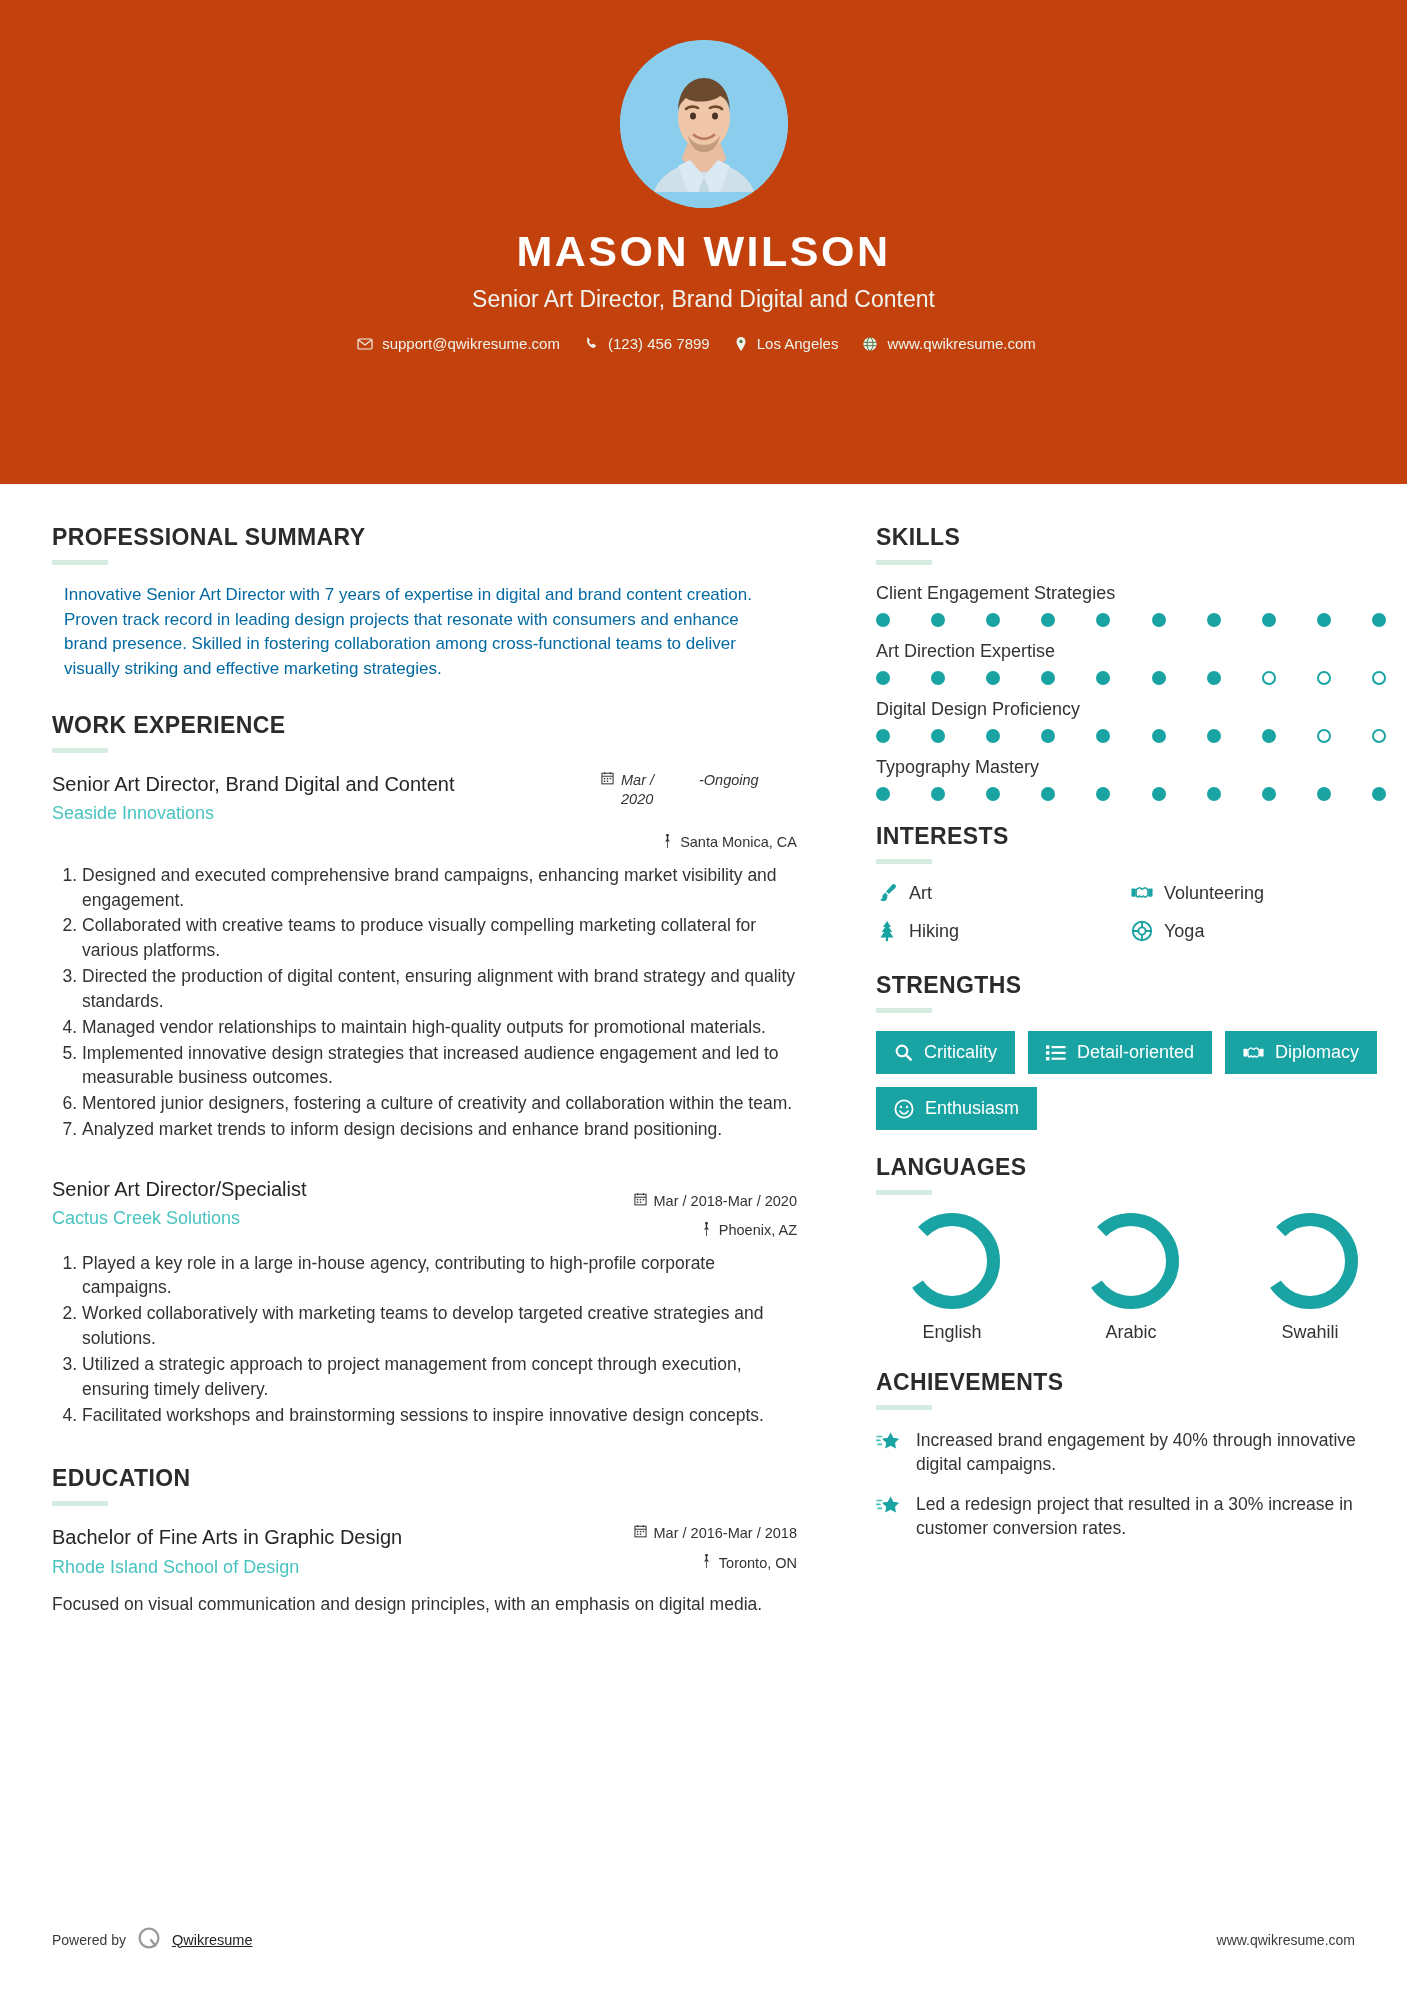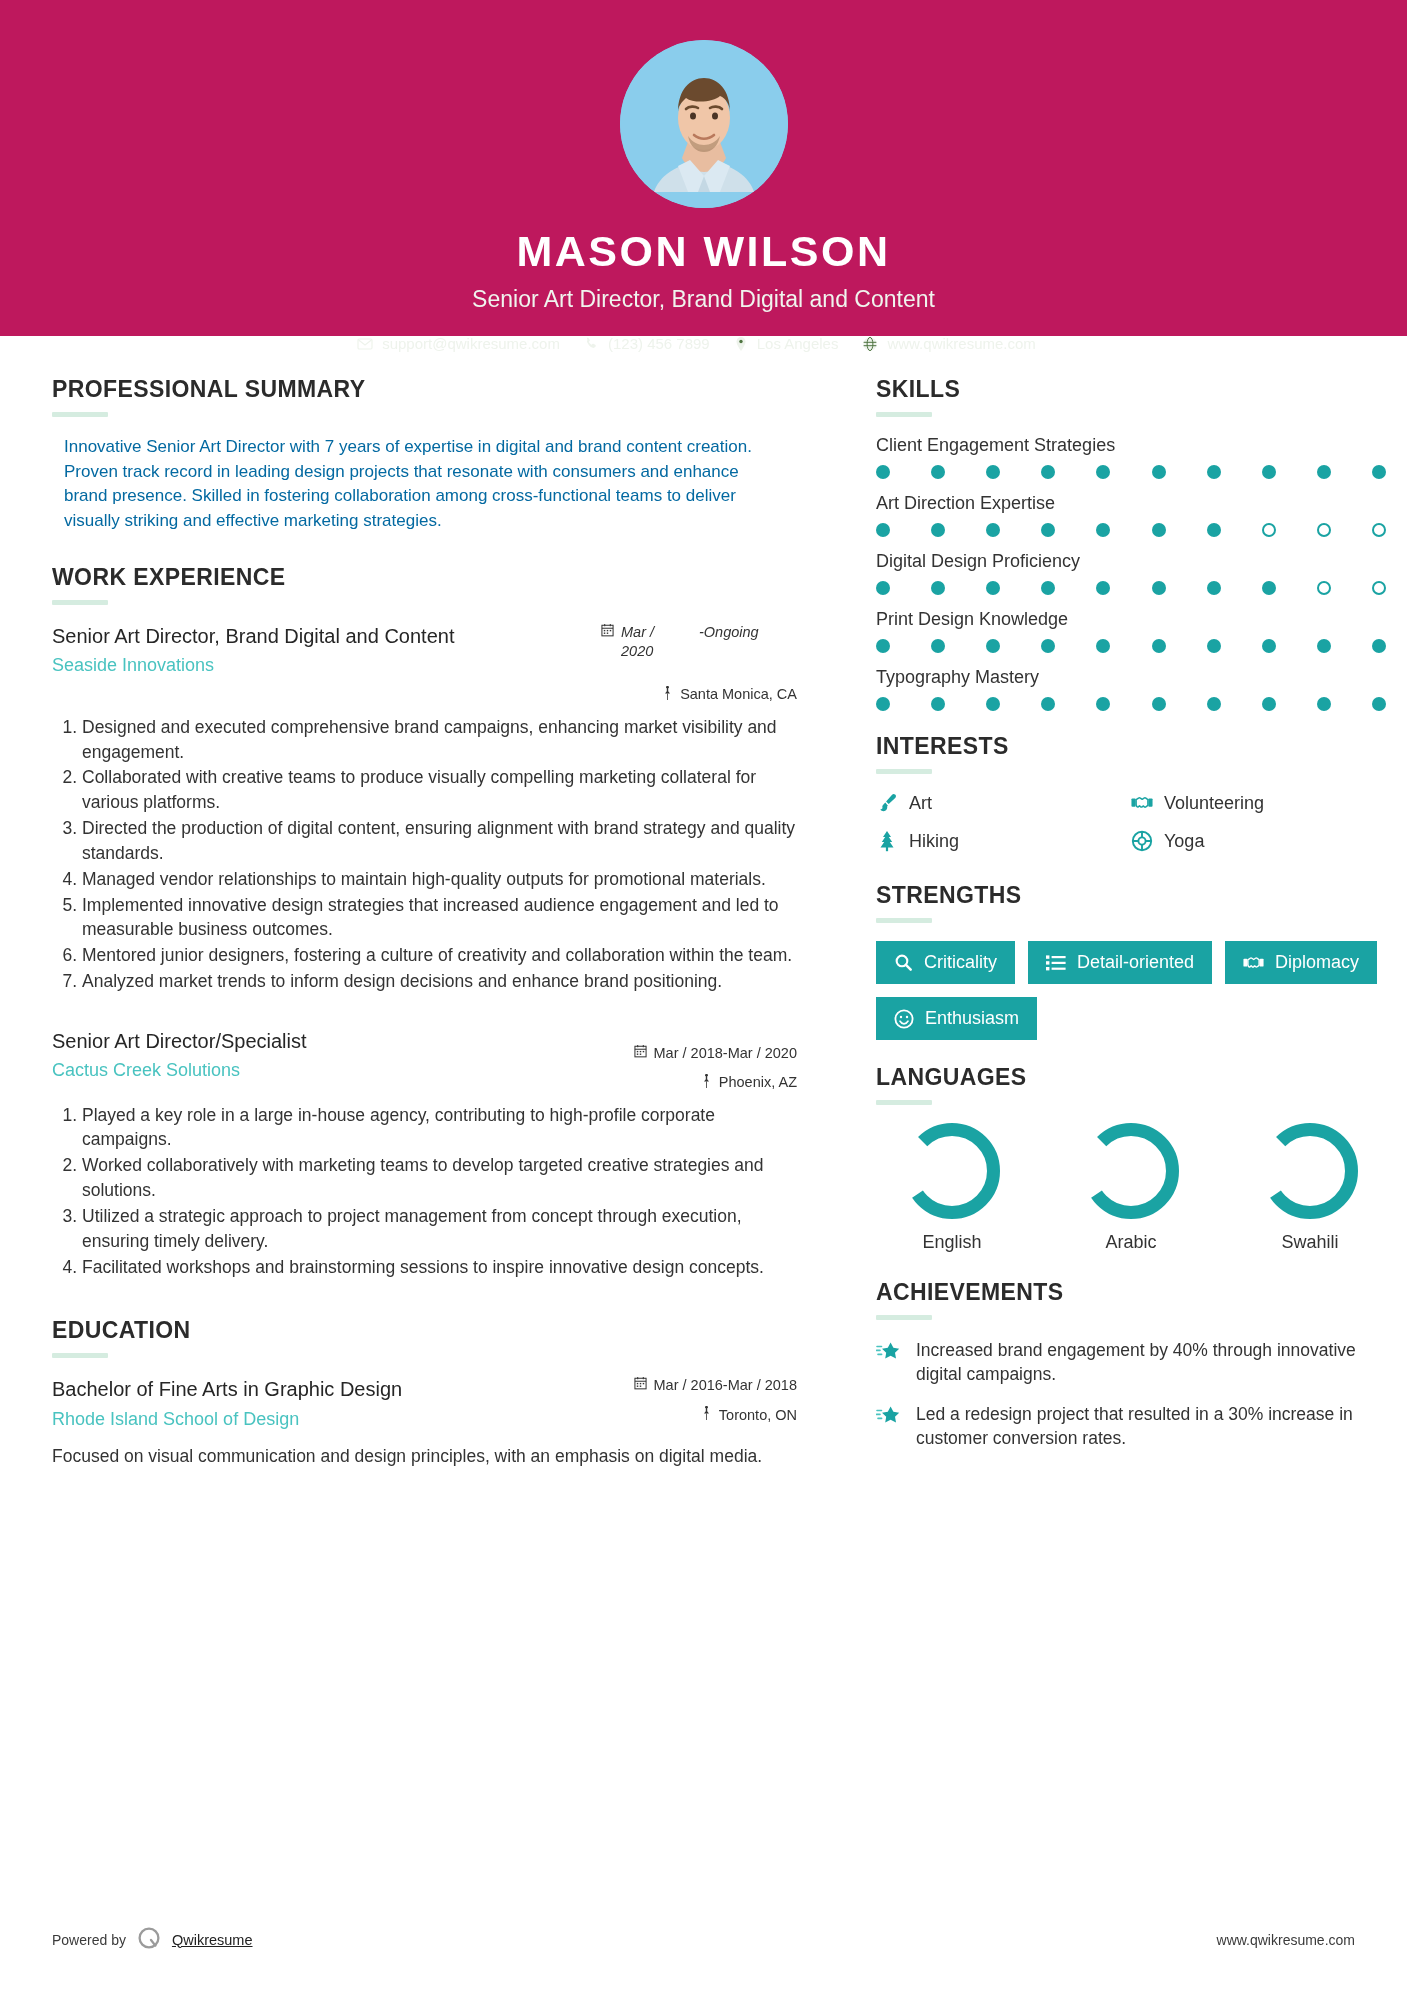--- a/index.html
+++ b/index.html
@@ -7,22 +7,22 @@
     width:1407px;height:1990px;
     background:#ffffff;
     font-family:"Liberation Sans", sans-serif;
     color:#2b2b2b;
     overflow:hidden;
   }
   .page{position:relative;width:1407px;height:1990px;}
 
   
   .header{
-    height:336px;
-    background:#be185d;
+    height:484px;
+    background:#c2410c;
     display:flex;flex-direction:column;align-items:center;
     padding-top:40px;box-sizing:border-box;
   }
   .avatar{
     width:168px;height:168px;border-radius:50%;
     background:#8acdec;overflow:hidden;position:relative;flex:none;
   }
   .avatar svg{display:block;width:168px;height:168px;}
   .name{
     margin-top:22px;
@@ -376,35 +376,20 @@
               <span class="dot on"></span>
               <span class="dot on"></span>
               <span class="dot on"></span>
               <span class="dot on"></span>
               <span class="dot on"></span>
               <span class="dot off"></span>
               <span class="dot off"></span>
             </div>
         </div>
         <div class="skill">
-          <div class="skill-name">Print Design Knowledge</div>
-          <div class="dots">
-              <span class="dot on"></span>
-              <span class="dot on"></span>
-              <span class="dot on"></span>
-              <span class="dot on"></span>
-              <span class="dot on"></span>
-              <span class="dot on"></span>
-              <span class="dot on"></span>
-              <span class="dot on"></span>
-              <span class="dot on"></span>
-              <span class="dot on"></span>
-            </div>
-        </div>
-        <div class="skill">
           <div class="skill-name">Typography Mastery</div>
           <div class="dots">
               <span class="dot on"></span>
               <span class="dot on"></span>
               <span class="dot on"></span>
               <span class="dot on"></span>
               <span class="dot on"></span>
               <span class="dot on"></span>
               <span class="dot on"></span>
               <span class="dot on"></span>

